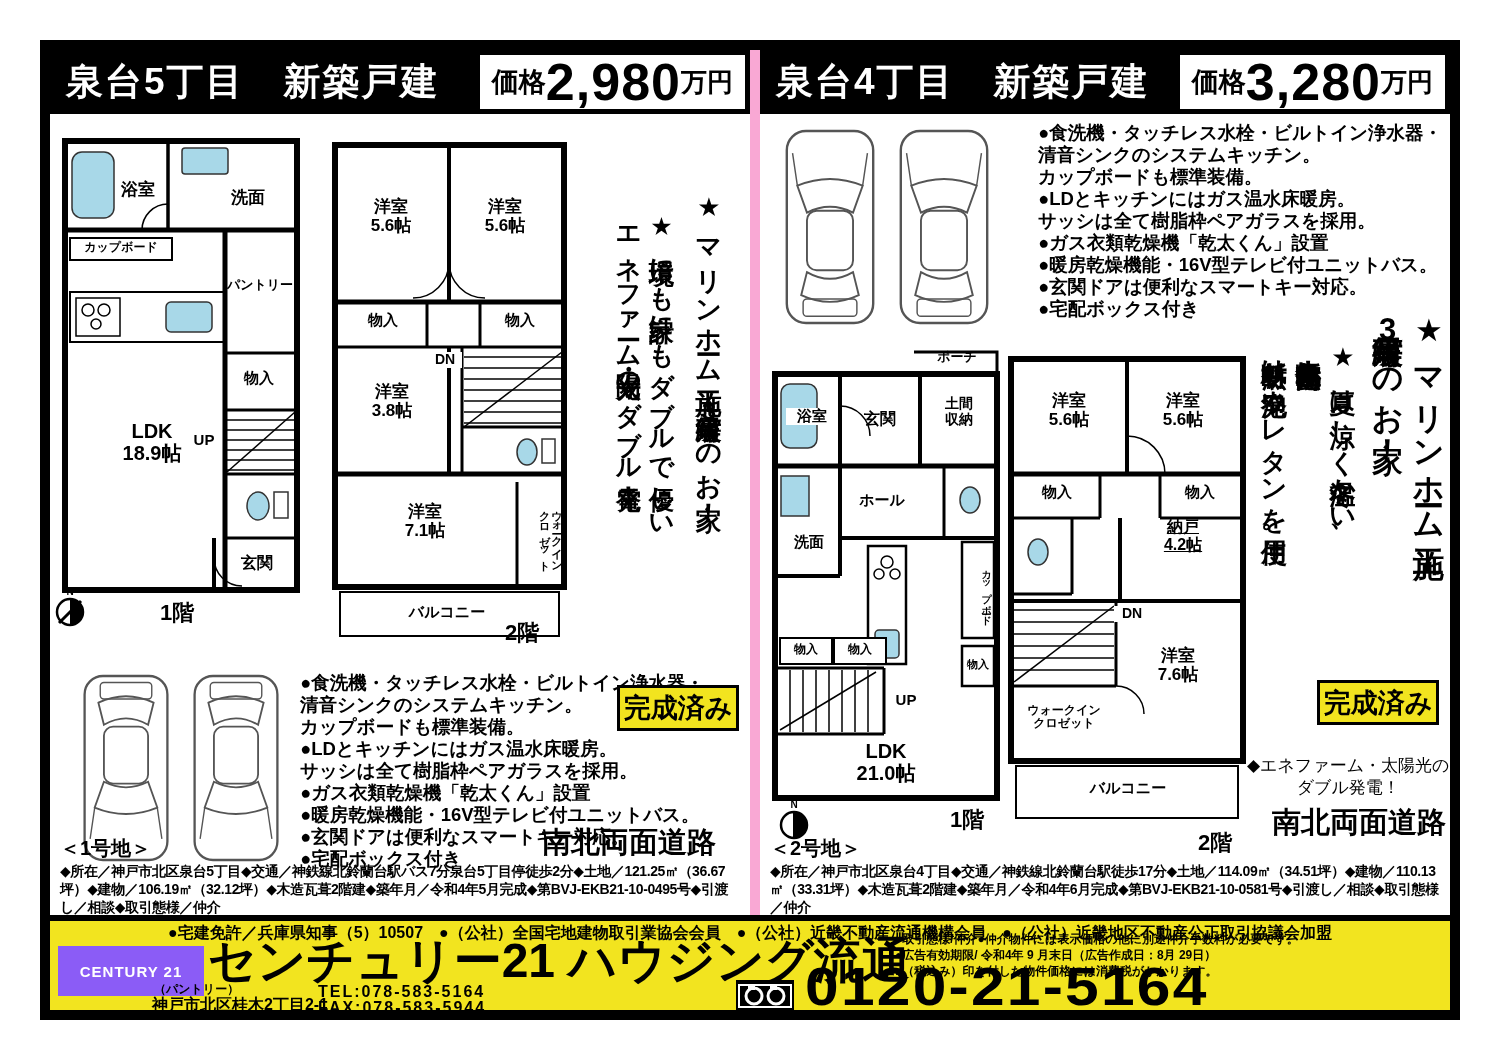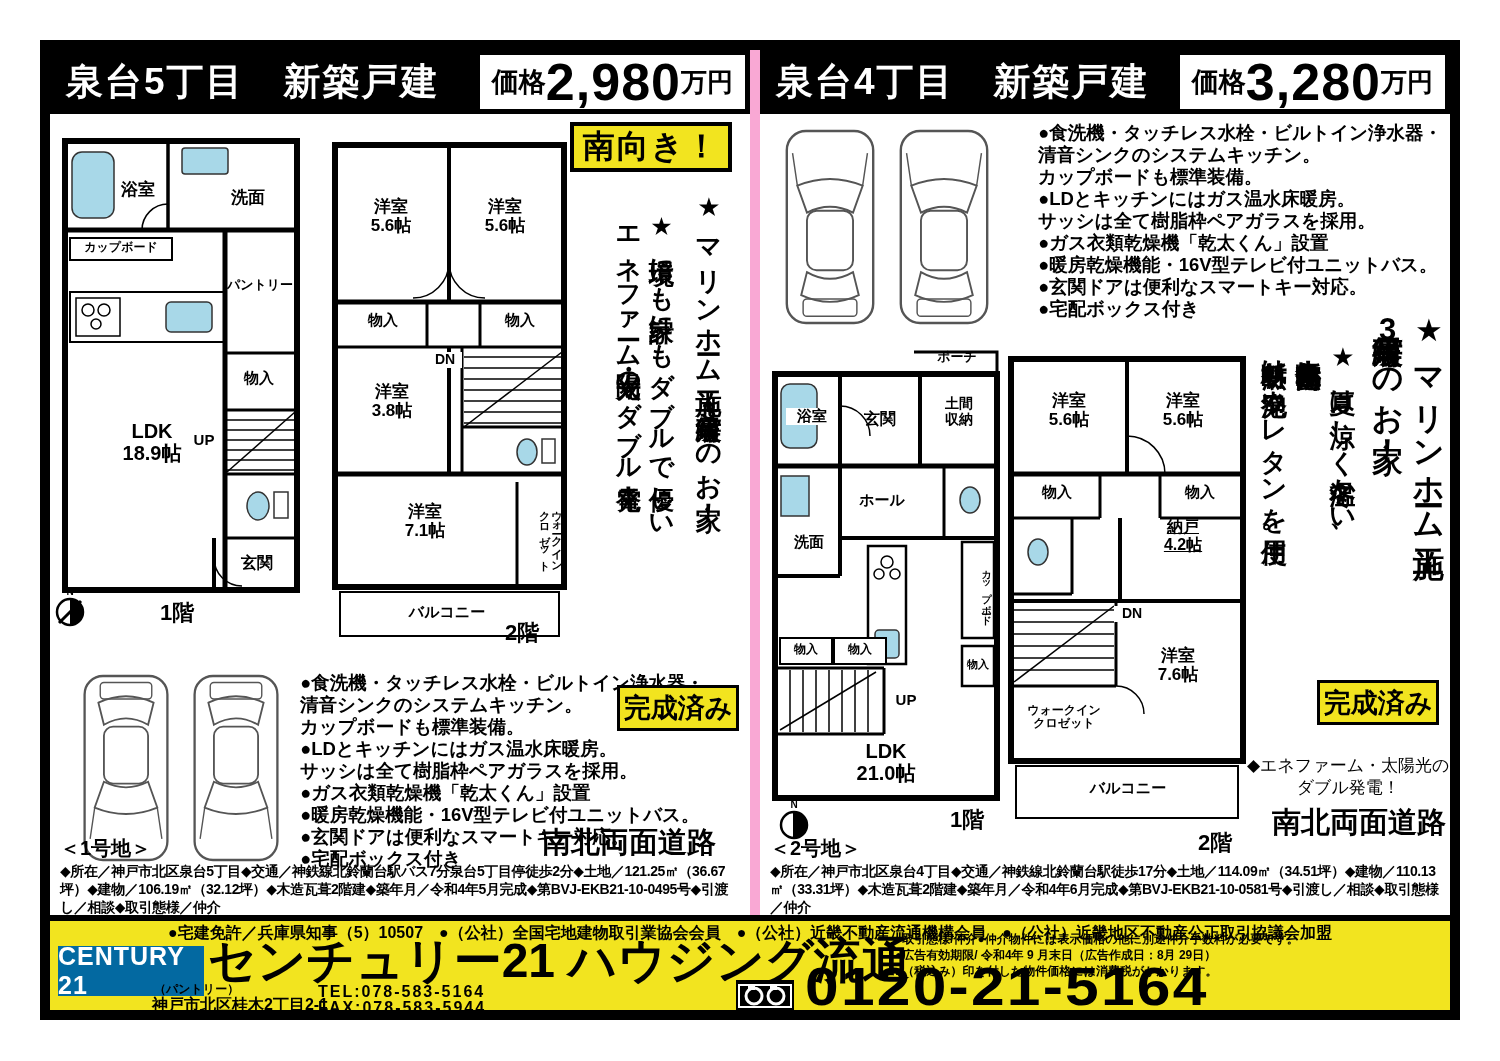--- a/index.html
+++ b/index.html
@@ -31,21 +31,21 @@
   
   .details{position:absolute;left:0;right:0;bottom:0;height:82px;padding:0 10px;box-sizing:border-box;}
   .lot{font-size:20px;font-weight:900;margin-top:2px;}
   .dtext{font-size:14px;font-weight:700;line-height:1.28;letter-spacing:-0.4px;margin-top:1px;}
   
   .cars{position:absolute;display:flex;gap:18px;}
   .car svg{display:block;}
   
   .footer{position:absolute;left:0;right:0;bottom:0;height:95px;background:#f2e41f;border-top:6px solid #000;box-sizing:border-box;}
   .f-license{position:absolute;left:0;right:0;top:2px;text-align:center;font-size:16px;font-weight:800;white-space:nowrap;}
-  .f-c21{position:absolute;left:8px;top:25px;width:146px;height:50px;background:#0369a1;color:#fff;display:flex;align-items:center;justify-content:center;font-size:25px;font-weight:800;letter-spacing:1px;}
+  .f-c21{position:absolute;left:8px;top:25px;width:146px;height:50px;background:#8b5cf6;color:#fff;display:flex;align-items:center;justify-content:center;font-size:15px;font-weight:800;letter-spacing:1px;}
   .f-company{position:absolute;left:158px;top:8px;font-size:48px;font-weight:900;white-space:nowrap;letter-spacing:0px;}
   .f-branch{position:absolute;left:104px;top:60px;font-size:12px;font-weight:800;}
   .f-address{position:absolute;left:102px;top:74px;font-size:16px;font-weight:800;}
   .f-tel{position:absolute;left:268px;top:62px;font-size:16px;font-weight:800;letter-spacing:2px;}
   .f-fax{position:absolute;left:268px;top:78px;font-size:16px;font-weight:800;letter-spacing:2px;}
   .f-notes{position:absolute;left:845px;top:10px;font-size:12px;font-weight:800;line-height:1.35;}
   .f-dial-icon{position:absolute;left:685px;top:58px;}
   .f-dial{position:absolute;left:755px;top:38px;font-size:54px;font-weight:900;letter-spacing:2px;transform:scaleX(1.12);transform-origin:left;line-height:1;}
   .compass{position:absolute;}
 </style>
@@ -158,21 +158,20 @@
 3.8帖</span>
         <span class="pl" style="left:96px;top:210px;width:34px;font-size:14px;background:#fff;">DN</span>
         <span class="pl" style="left:38px;top:360px;width:110px;font-size:17px;">洋室
 7.1帖</span>
         <span class="pl vtext" style="left:187px;top:342px;width:44px;height:100px;font-size:11px;">ウォークイン
 クロゼット</span>
         <span class="pl" style="left:60px;top:462px;width:110px;font-size:15px;">バルコニー</span>
       </div>
       <span class="caption" style="left:455px;top:568px;">2階</span>
 
-      <div class="badge" style="left:520px;top:72px;width:162px;height:50px;font-size:32px;letter-spacing:2px;">南向き！</div>
       <div class="vcopy" style="left:636px;top:142px;height:470px;width:40px;font-size:26px;">★マリンホーム施工　耐震等級3のお家！</div>
       <div class="vcopy" style="left:548px;top:162px;height:440px;width:80px;font-size:25px;">★環境にも家計にもダブルで優しい
 エネファーム・太陽光のダブル発電！</div>
 
       <div class="cars" style="left:30px;top:618px;">
         <div class="car">
           <svg width="92" height="200" viewBox="0 0 100 210" style="transform:rotate(180deg);">
             <rect x="5" y="5" width="90" height="200" rx="20" fill="#fff" stroke="#555" stroke-width="2.5"></rect>
             <path d="M16,62 Q50,48 84,62 L74,90 Q50,78 26,90 Z" fill="none" stroke="#555" stroke-width="2"></path>
             <path d="M16,62 L11,28 M84,62 L89,28" fill="none" stroke="#555" stroke-width="1.5"></path>

